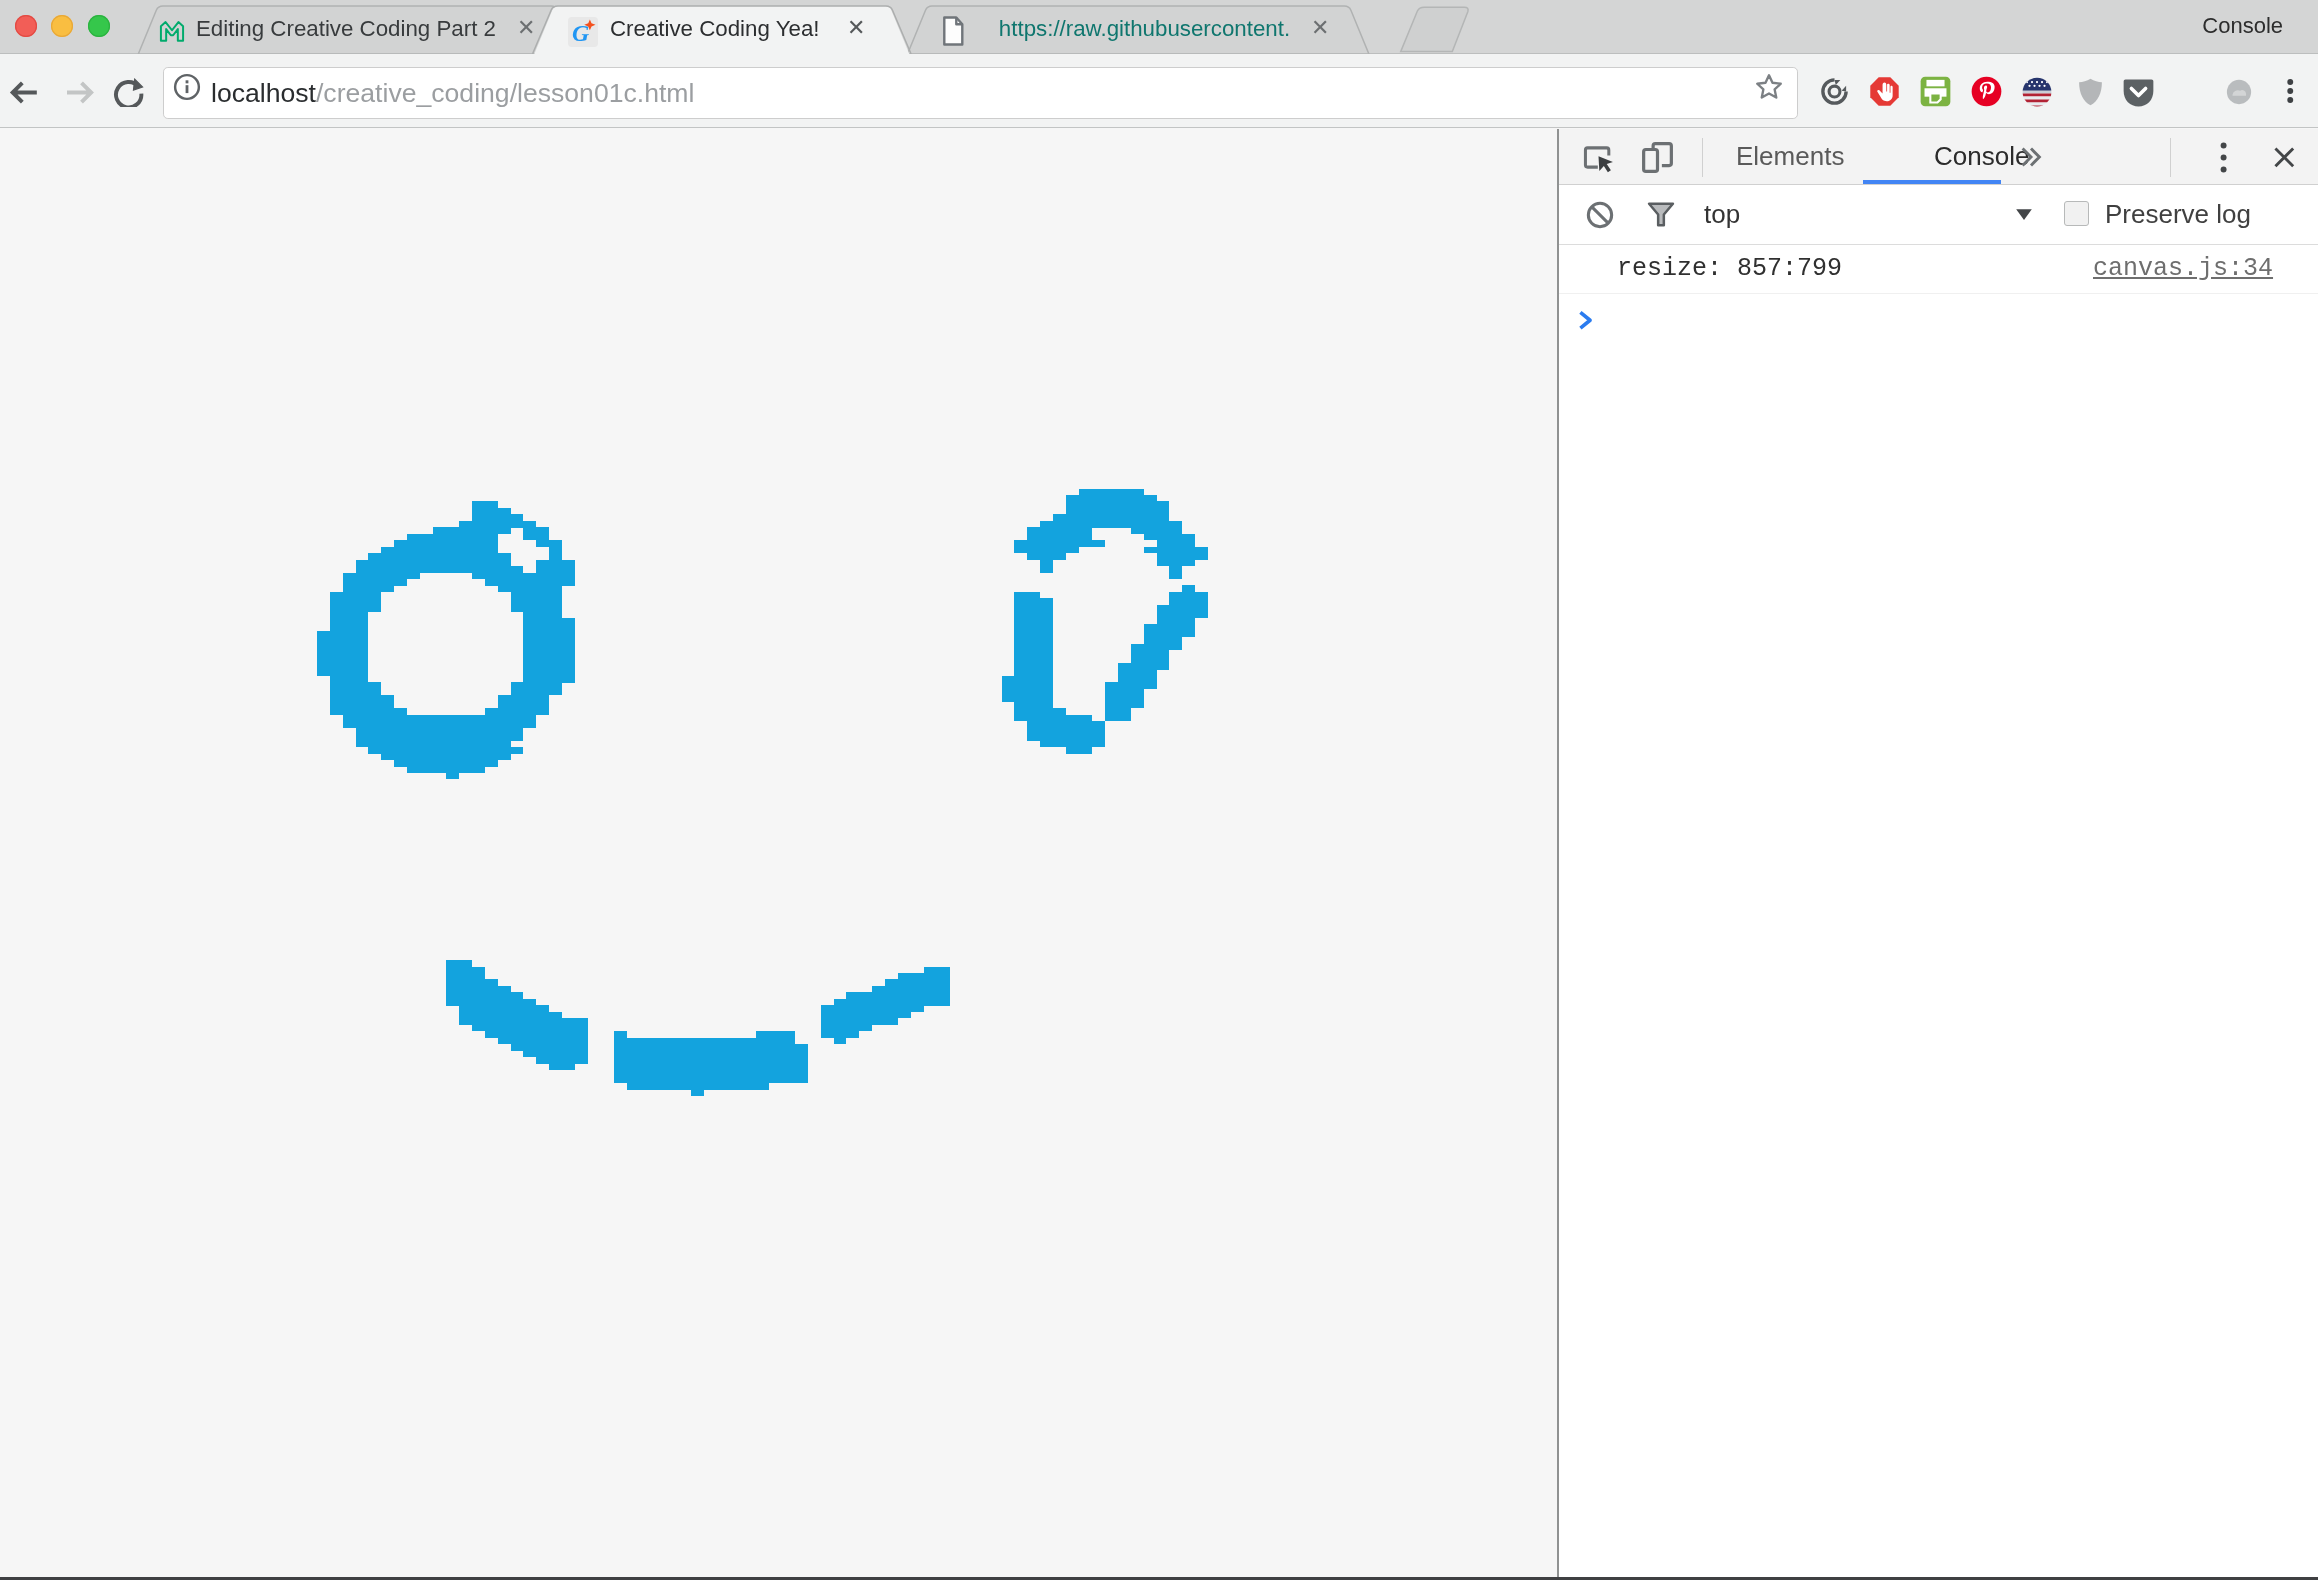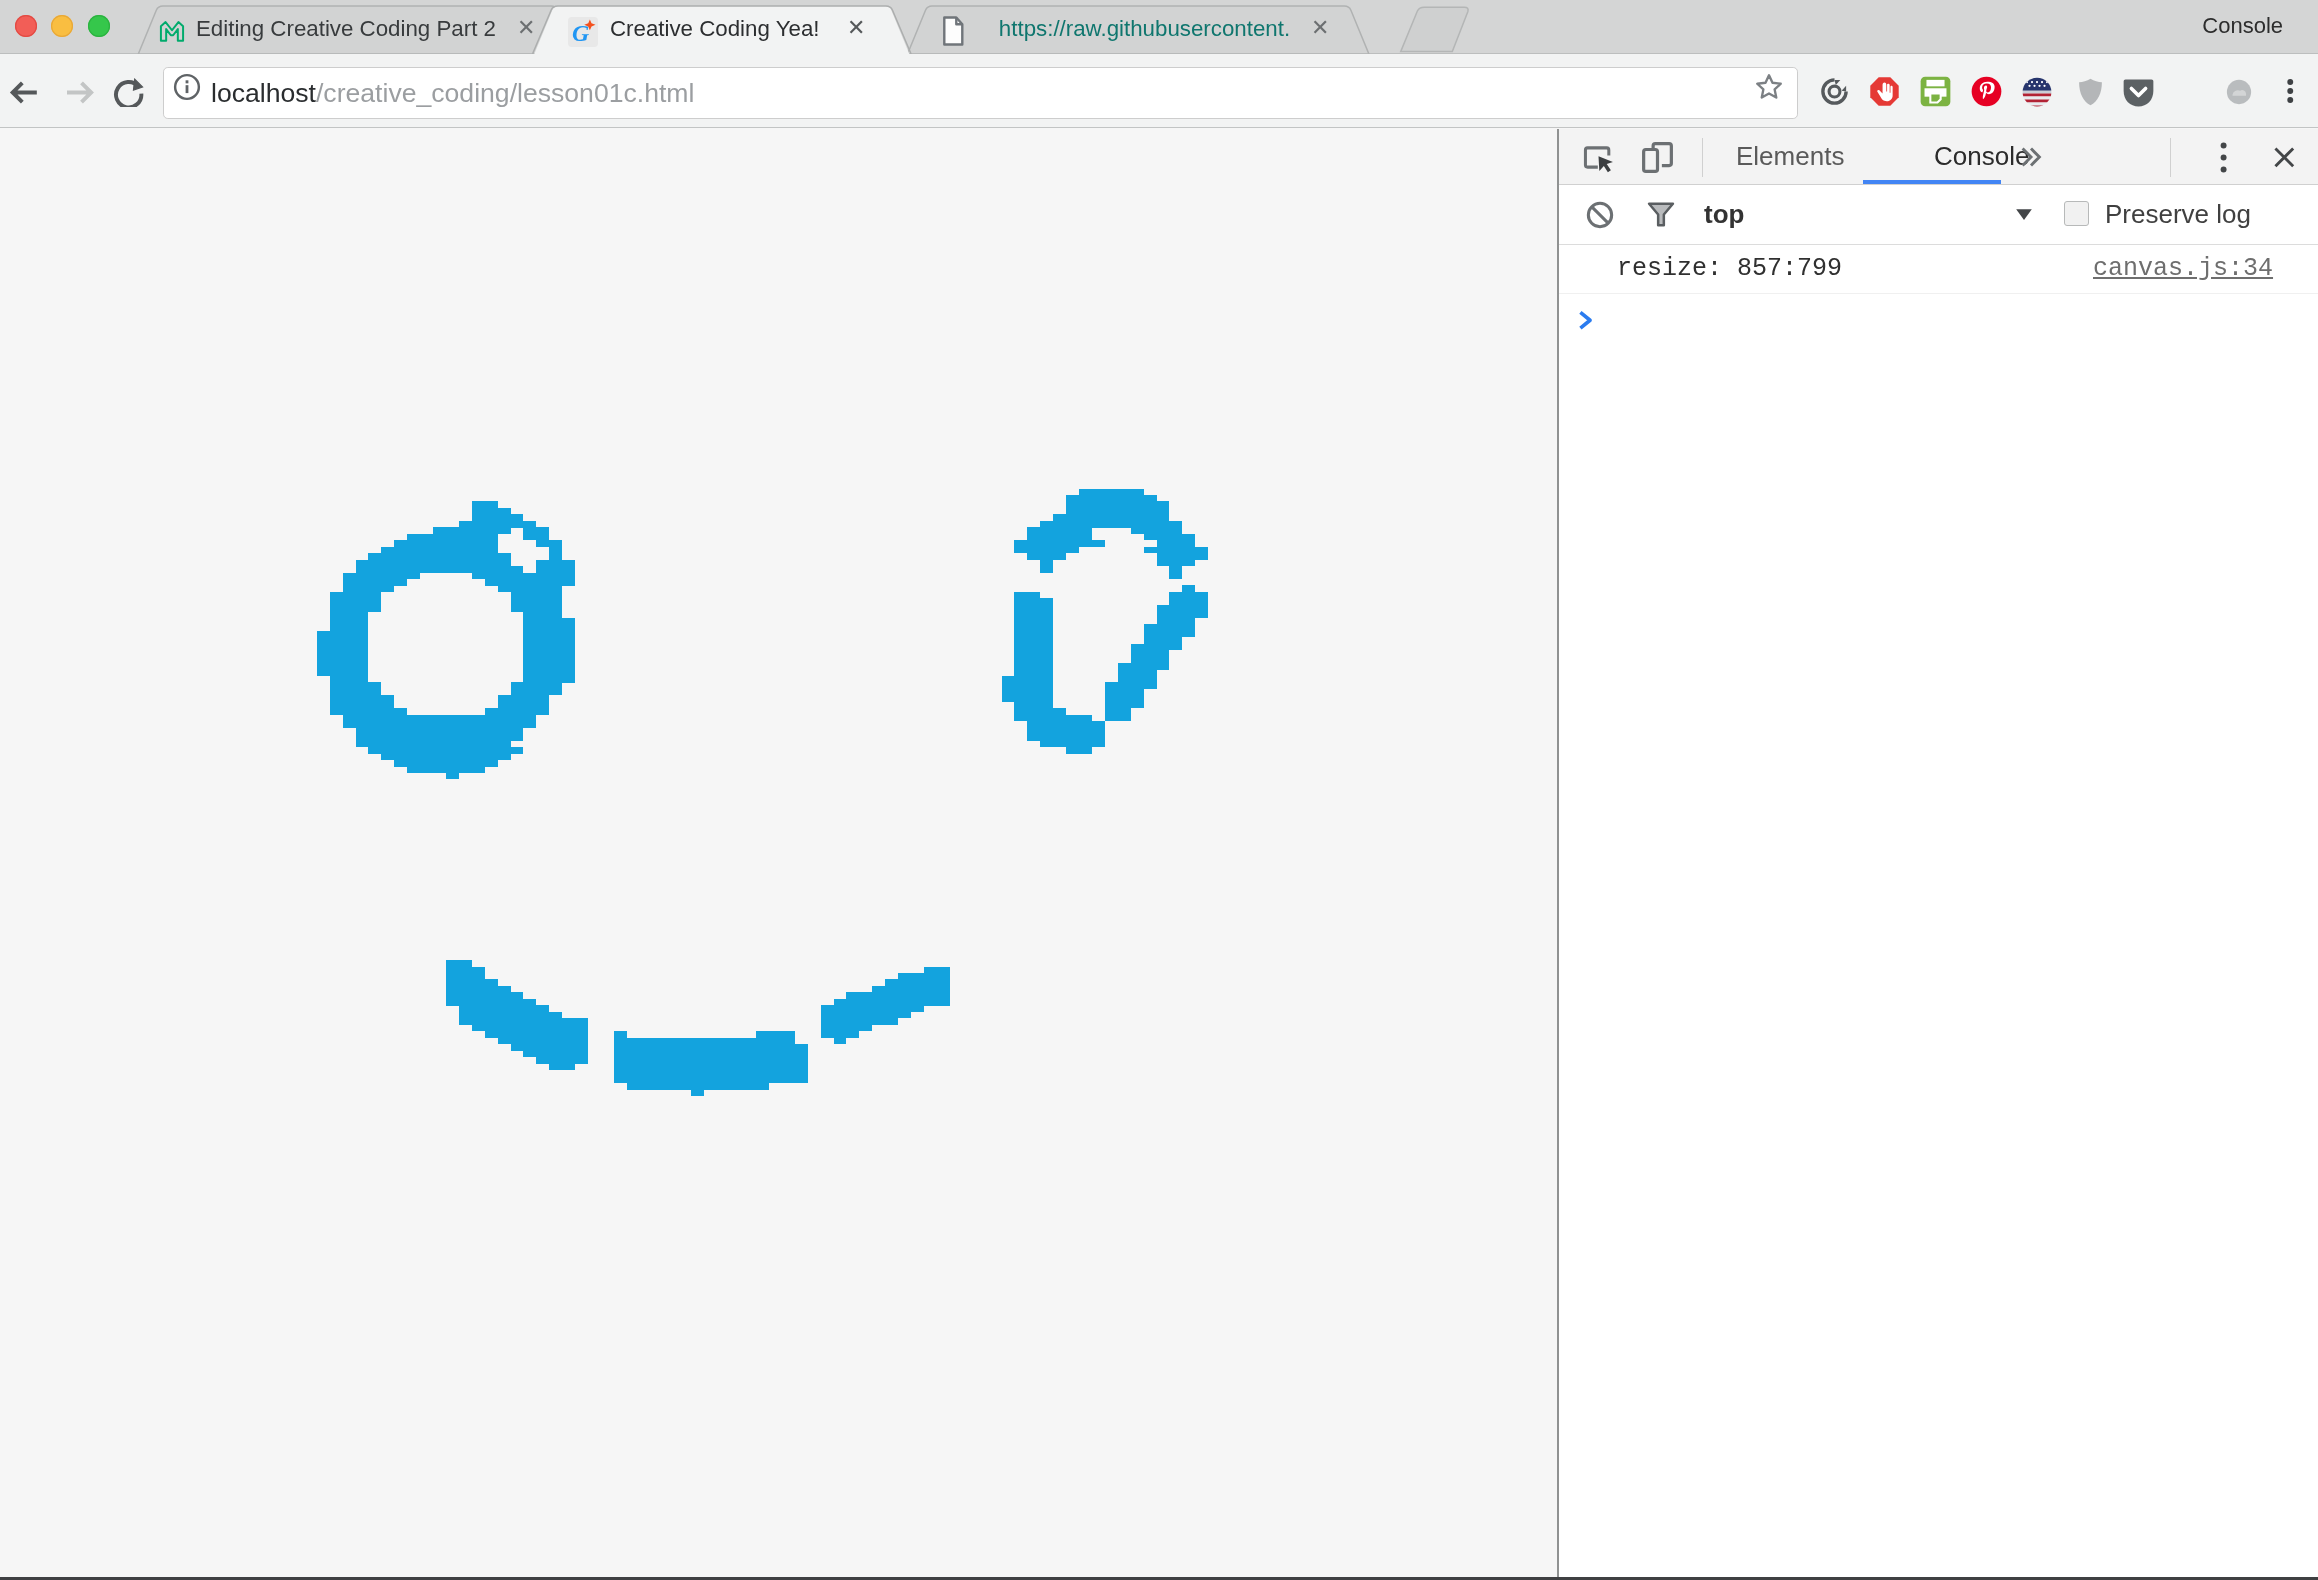--- a/index.html
+++ b/index.html
@@ -396,21 +396,21 @@
   <div id="dtrow2" class="abs">
 
     <svg class="abs" style="left:26.6px;top:15.7px" width="28" height="28" viewBox="0 0 24 24" xmlns="http://www.w3.org/2000/svg">
       <circle cx="12" cy="12" r="10" fill="none" stroke="#6c7073" stroke-width="2.6"></circle>
       <path d="M5 5 L19 19" stroke="#6c7073" stroke-width="2.6"></path>
     </svg>
 
     <svg class="abs" style="left:88px;top:17px" width="28" height="25" viewBox="0 0 24 22" xmlns="http://www.w3.org/2000/svg">
       <path d="M1.5 1.5 L22.5 1.5 L14.5 11 L14.5 20.5 L9.5 20.5 L9.5 11 Z" fill="#b9bbbd" stroke="#5a5e61" stroke-width="2.2" stroke-linejoin="round"></path>
     </svg>
-    <div class="abs" style="left:145px;top:0;height:59px;line-height:59px;font-size:26px;color:#333;font-weight:bold;">top</div>
+    <div class="abs" style="left:145px;top:0;height:59px;line-height:59px;font-size:26px;color:#333;">top</div>
 
     <svg class="abs" style="left:456px;top:23px" width="18" height="13.3" viewBox="0 0 30 22" xmlns="http://www.w3.org/2000/svg">
       <path d="M2 2 L28 2 L15 20 Z" fill="#434648"></path>
     </svg>
 
     <div class="abs" style="left:505px;top:15.7px;width:25px;height:25px;background:#f1f1f1;border:1.2px solid #b7b9b9;border-radius:3px;box-sizing:border-box;"></div>
     <div class="abs" style="left:546px;top:0;height:59px;line-height:59px;font-size:26px;color:#404040;">Preserve log</div>
   </div>
   <div id="dtlog" class="abs">
     <div class="abs mono" style="left:58px;top:0;height:48px;line-height:48px;font-size:25px;color:#303030;">resize: 857:799</div>

